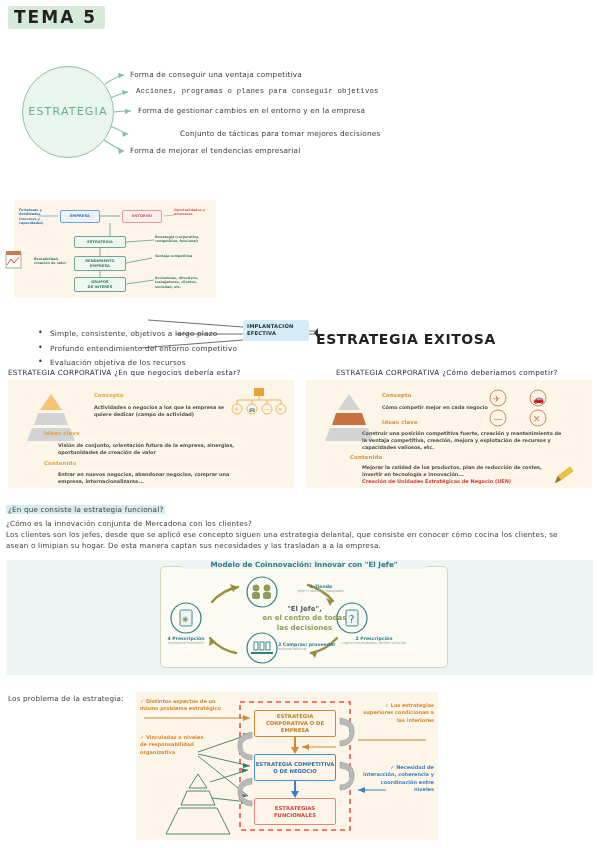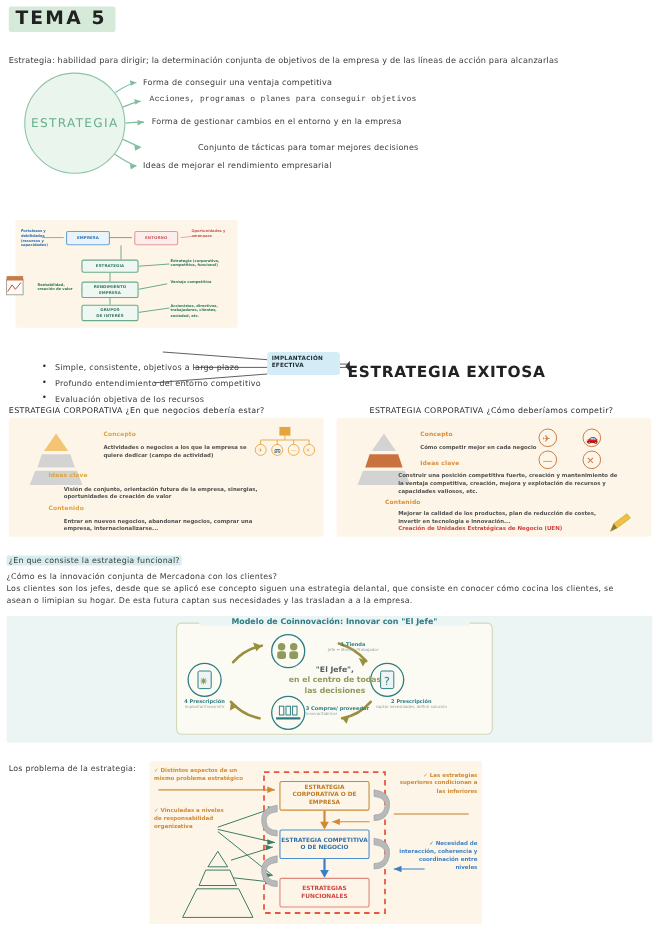--- a/index.html
+++ b/index.html
@@ -190,21 +190,20 @@
 
 <div class="page">
 
   <div class="tema-wrap">
     <span class="tema-hl">
       <span class="tema-title hw">TEMA 5</span>
     </span>
   </div>
 
 
-  <div class="def-line hw">Estrategia: habilidad para dirigir; la determinación conjunta de objetivos de la empresa y de las líneas de acción para alcanzarlas</div>
 
   <div class="mindmap">
     <svg class="mm-svg" width="599" height="120">
       <g fill="none" stroke="#7fbfa0" stroke-width="1.1">
         <path d="M105,22 C114,16 118,14 124,13"></path>
         <path d="M110,36 C118,33 122,31 128,30"></path>
         <path d="M114,50 C122,49 126,49 131,49"></path>
         <path d="M110,64 C118,67 122,70 128,72"></path>
         <path d="M104,78 C113,84 118,87 124,89"></path>
       </g>
@@ -216,21 +215,21 @@
         <polygon points="124,89 118,87 119,92"></polygon>
       </g>
     </svg>
     <div class="circle">
       <span class="hw">ESTRATEGIA</span>
     </div>
     <div class="branch hw" style="left:130px; top:8px;">Forma de conseguir una ventaja competitiva</div>
     <div class="branch hw" style="left:136px; top:25px;font-family:Liberation Mono, monospace;">Acciones, programas o planes para conseguir objetivos</div>
     <div class="branch hw" style="left:138px; top:44px;">Forma de gestionar cambios en el entorno y en la empresa</div>
     <div class="branch hw" style="left:136px; top:67px;padding-left:44px;">Conjunto de tácticas para tomar mejores decisiones</div>
-    <div class="branch hw" style="left:130px; top:84px;">Ideas de mejorar el rendimiento empresarial</div>
+    <div class="branch hw" style="left:130px; top:84px;">Forma de mejorar el tendencias empresarial</div>
   </div>
 
 
   <div class="fig1">
     <svg width="202" height="98">
       <g stroke="#6aa98d" stroke-width=".9" fill="none">
         <line x1="86" y1="16" x2="106" y2="16"></line>
         <line x1="86" y1="42" x2="60" y2="42"></line>
         <line x1="86" y1="63" x2="60" y2="63"></line>
         <line x1="112" y1="42" x2="140" y2="40"></line>
@@ -365,21 +364,21 @@
     <svg style="position:absolute;left:246px;top:86px" width="24" height="20">
       <polygon points="3,17 6,10 18,1 21,5 9,14" fill="#f0c040" stroke="#c9a030" stroke-width=".6"></polygon>
       <polygon points="3,17 6,10 9,14" fill="#8a7a3a"></polygon>
     </svg>
   </div>
 
   <div class="q-func hw">¿En que consiste la estrategia funcional?</div>
   <div class="t-func hw">
     <div>¿Cómo es la innovación conjunta de Mercadona con los clientes?</div>
     <div>Los clientes son los jefes, desde que se aplicó ese concepto siguen una estrategia delantal, que consiste en conocer cómo cocina los clientes, se</div>
-    <div>asean o limipian su hogar. De esta futura captan sus necesidades y las trasladan a a la empresa.</div>
+    <div>asean o limipian su hogar. De esta manera captan sus necesidades y las trasladan a a la empresa.</div>
   </div>
 
   <div class="coin">
     <div class="coin-card"></div>
     <div class="coin-title">Modelo de Coinnovación: Innovar con "El Jefe"</div>
 
     <svg width="587" height="115">
 
       <g fill="#fbfbf4" stroke="#2e7d85" stroke-width="1.2">
         <circle cx="256" cy="32" r="15"></circle>

